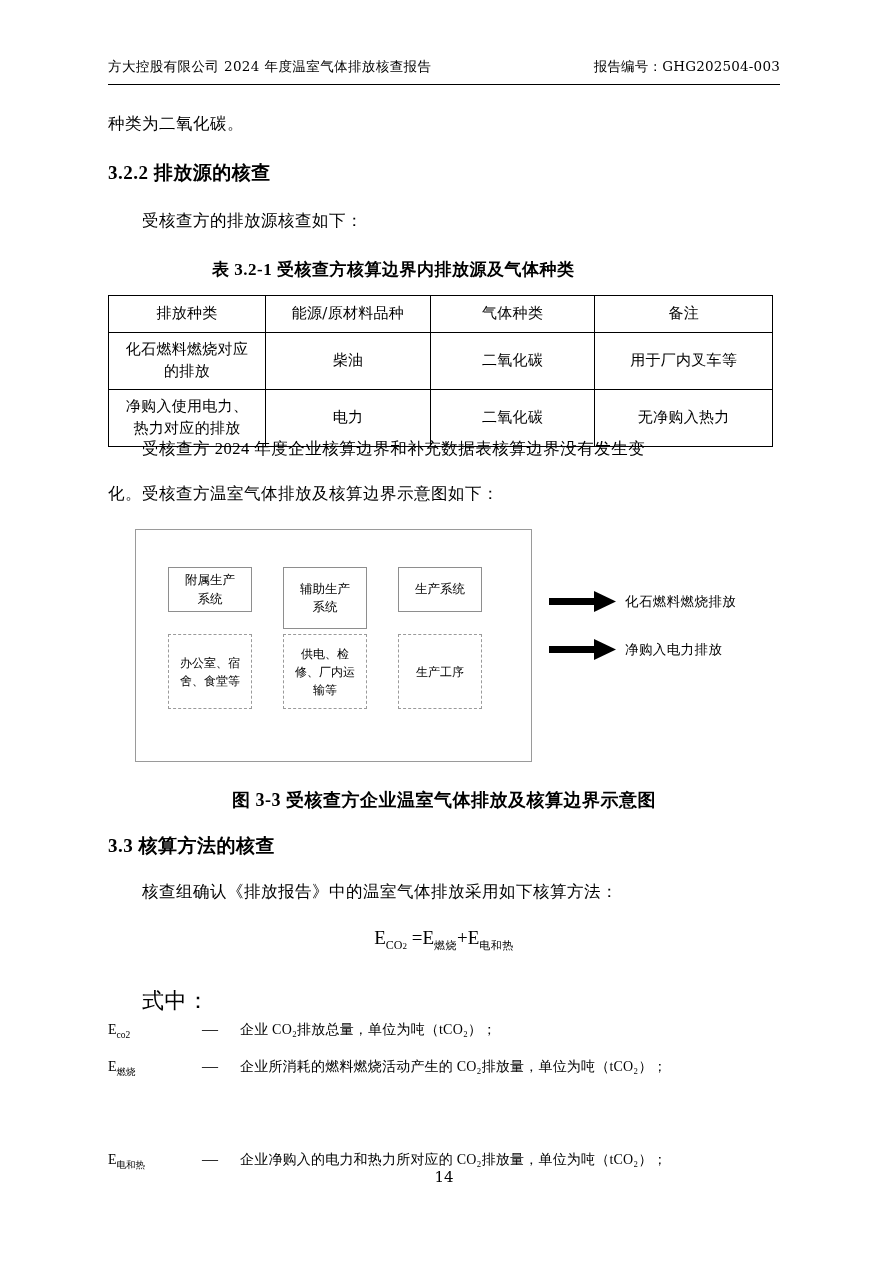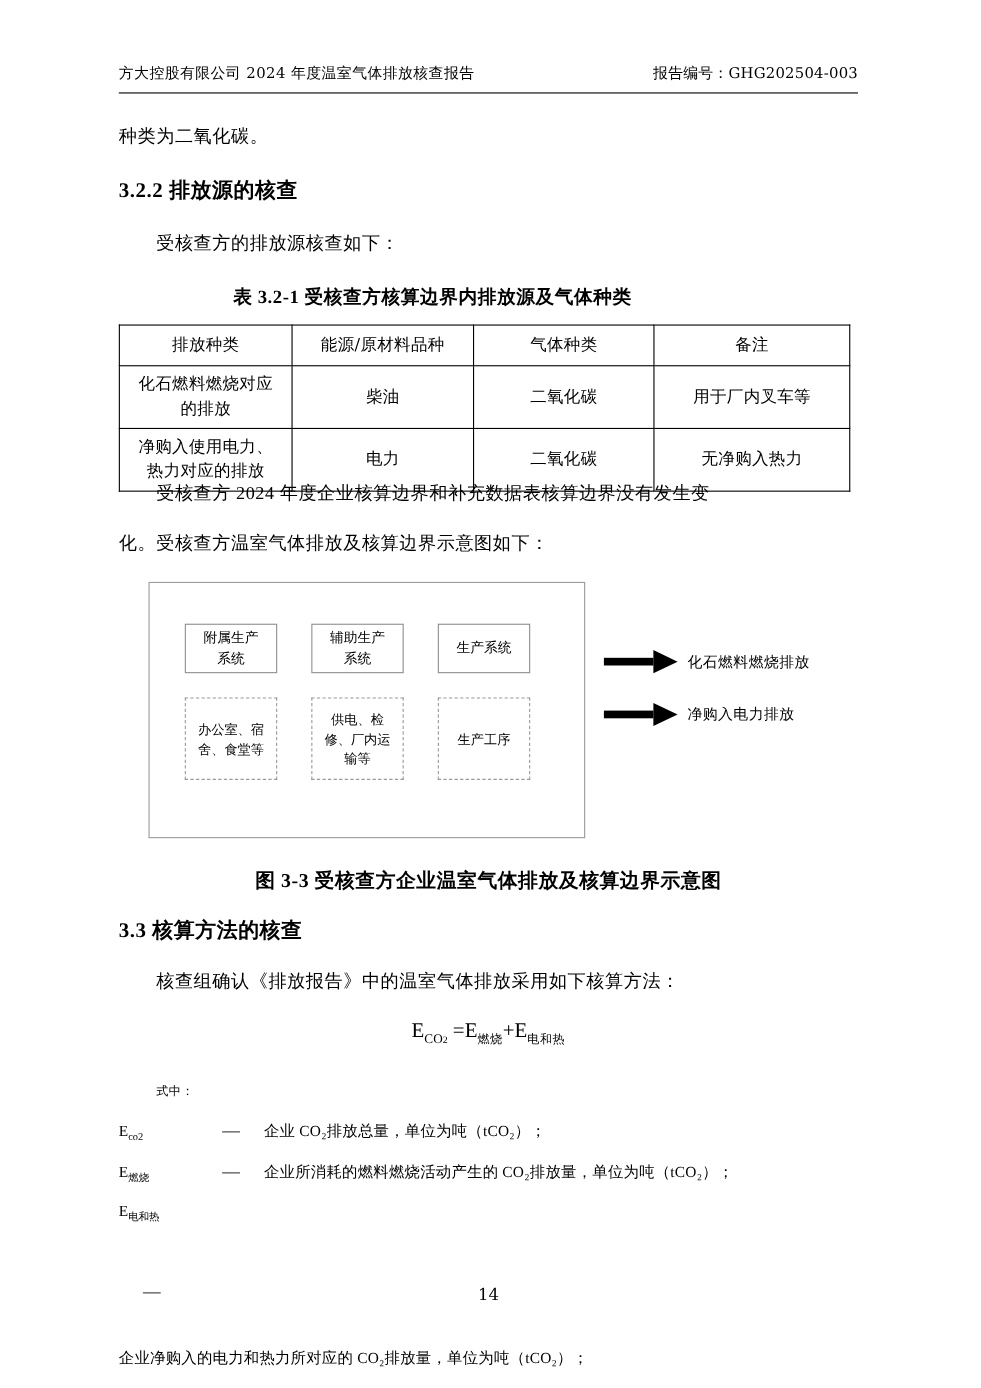--- a/index.html
+++ b/index.html
@@ -261,21 +261,21 @@
       </table>
 
     <div class="line" style="top:437px; left:34px;">受核查方 2024 年度企业核算边界和补充数据表核算边界没有发生变</div>
     <div class="line" style="top:482px; left:0;">化。受核查方温室气体排放及核算边界示意图如下：</div>
 
     <div class="diagram">
       <div class="diag-box-outer"></div>
 
       <div class="solid-box" style="left:33px; top:38px; width:84px; height:45px; white-space:pre-line;">附属生产
 系统</div>
-      <div class="solid-box" style="left:148px; top:38px; width:84px; height:45px; white-space:pre-line;">辅助生产
+      <div class="solid-box" style="left:148px; top:38px; width:84px; height:62px; white-space:pre-line;">辅助生产
 系统</div>
       <div class="solid-box" style="left:263px; top:38px; width:84px; height:45px;">生产系统</div>
 
       <div class="dashed-box" style="left:33px; top:105px; width:84px; height:75px; white-space:pre-line;">办公室、宿
 舍、食堂等</div>
       <div class="dashed-box" style="left:148px; top:105px; width:84px; height:75px; white-space:pre-line;">供电、检
 修、厂内运
 输等</div>
       <div class="dashed-box" style="left:263px; top:105px; width:84px; height:75px;">生产工序</div>
 
@@ -295,35 +295,35 @@
     <div class="fig-caption">图 3-3 受核查方企业温室气体排放及核算边界示意图</div>
 
     <div class="h-sec" style="top:833px; left:0;">3.3   核算方法的核查</div>
 
     <div class="line" style="top:880px; left:34px;">核查组确认《排放报告》中的温室气体排放采用如下核算方法：</div>
 
     <div class="formula">
       <span>E</span><sub>CO</sub><sub style="font-size:9px;">2</sub><span> =E</span><span class="sub-cn">燃烧</span><span>+E</span><span class="sub-cn">电和热</span>
     </div>
 
-    <div class="line" style="top:984px; left:34px; font-size:11px;">式中：</div>
+    <div class="line" style="top:984px; left:34px; font-size:22px;">式中：</div>
 
     <div class="defrow" style="top:1020px;">
       <span class="defsym"><span>E</span><span class="tiny">co2</span></span>
       <span class="defdash">—</span>
       <span class="deftext">企业 CO₂排放总量，单位为吨（tCO₂）；</span>
     </div>
 
     <div class="defrow" style="top:1057px;">
       <span class="defsym"><span>E</span><span class="tiny">燃烧</span></span>
       <span class="defdash">—</span>
       <span class="deftext">企业所消耗的燃料燃烧活动产生的 CO₂排放量，单位为吨（tCO₂）；</span>
     </div>
 
-    <div class="defrow" style="top:1094px;flex-direction:column;">
+    <div class="defrow" style="top:1150px;">
       <span class="defsym"><span>E</span><span class="tiny">电和热</span></span>
       <span class="defdash">—</span>
       <span class="deftext">企业净购入的电力和热力所对应的 CO₂排放量，单位为吨（tCO₂）；</span>
     </div>
 
     <div class="pagenum">14</div>
 
   </div>
 </div>
 

